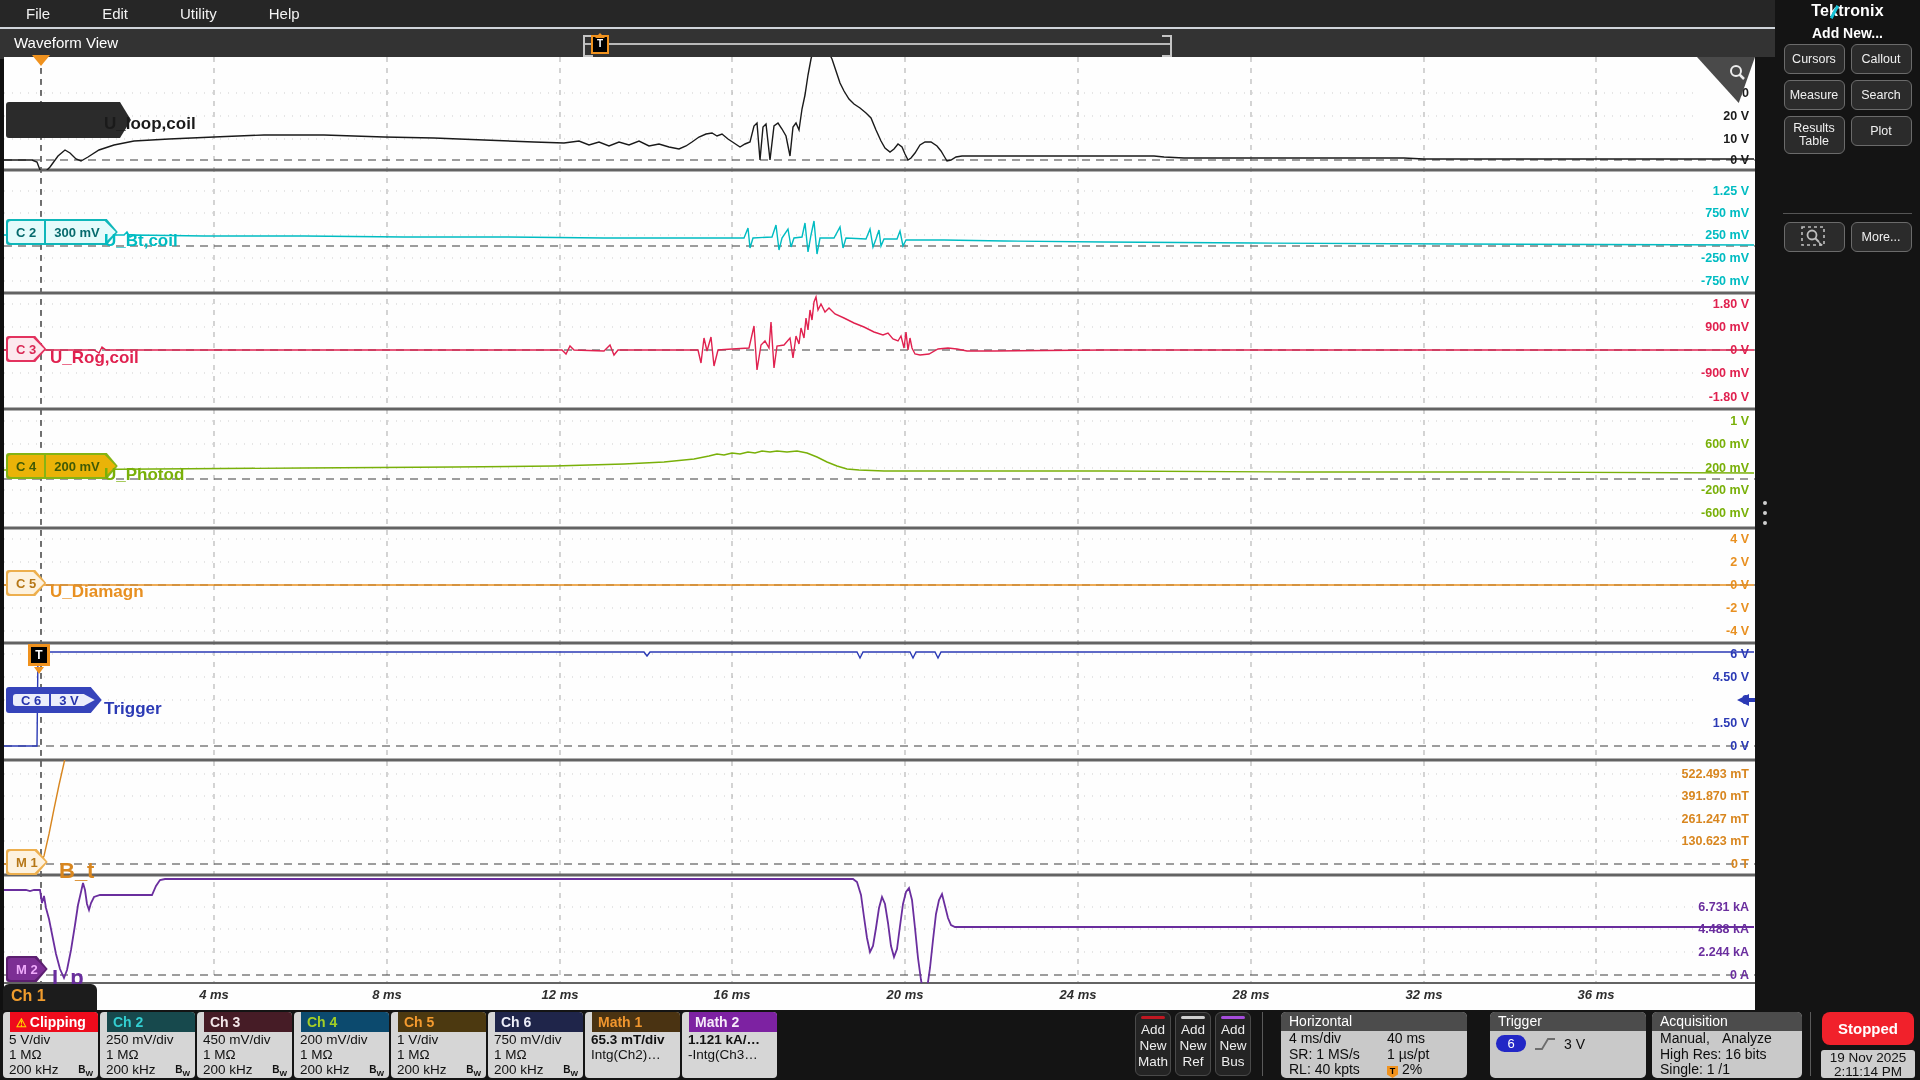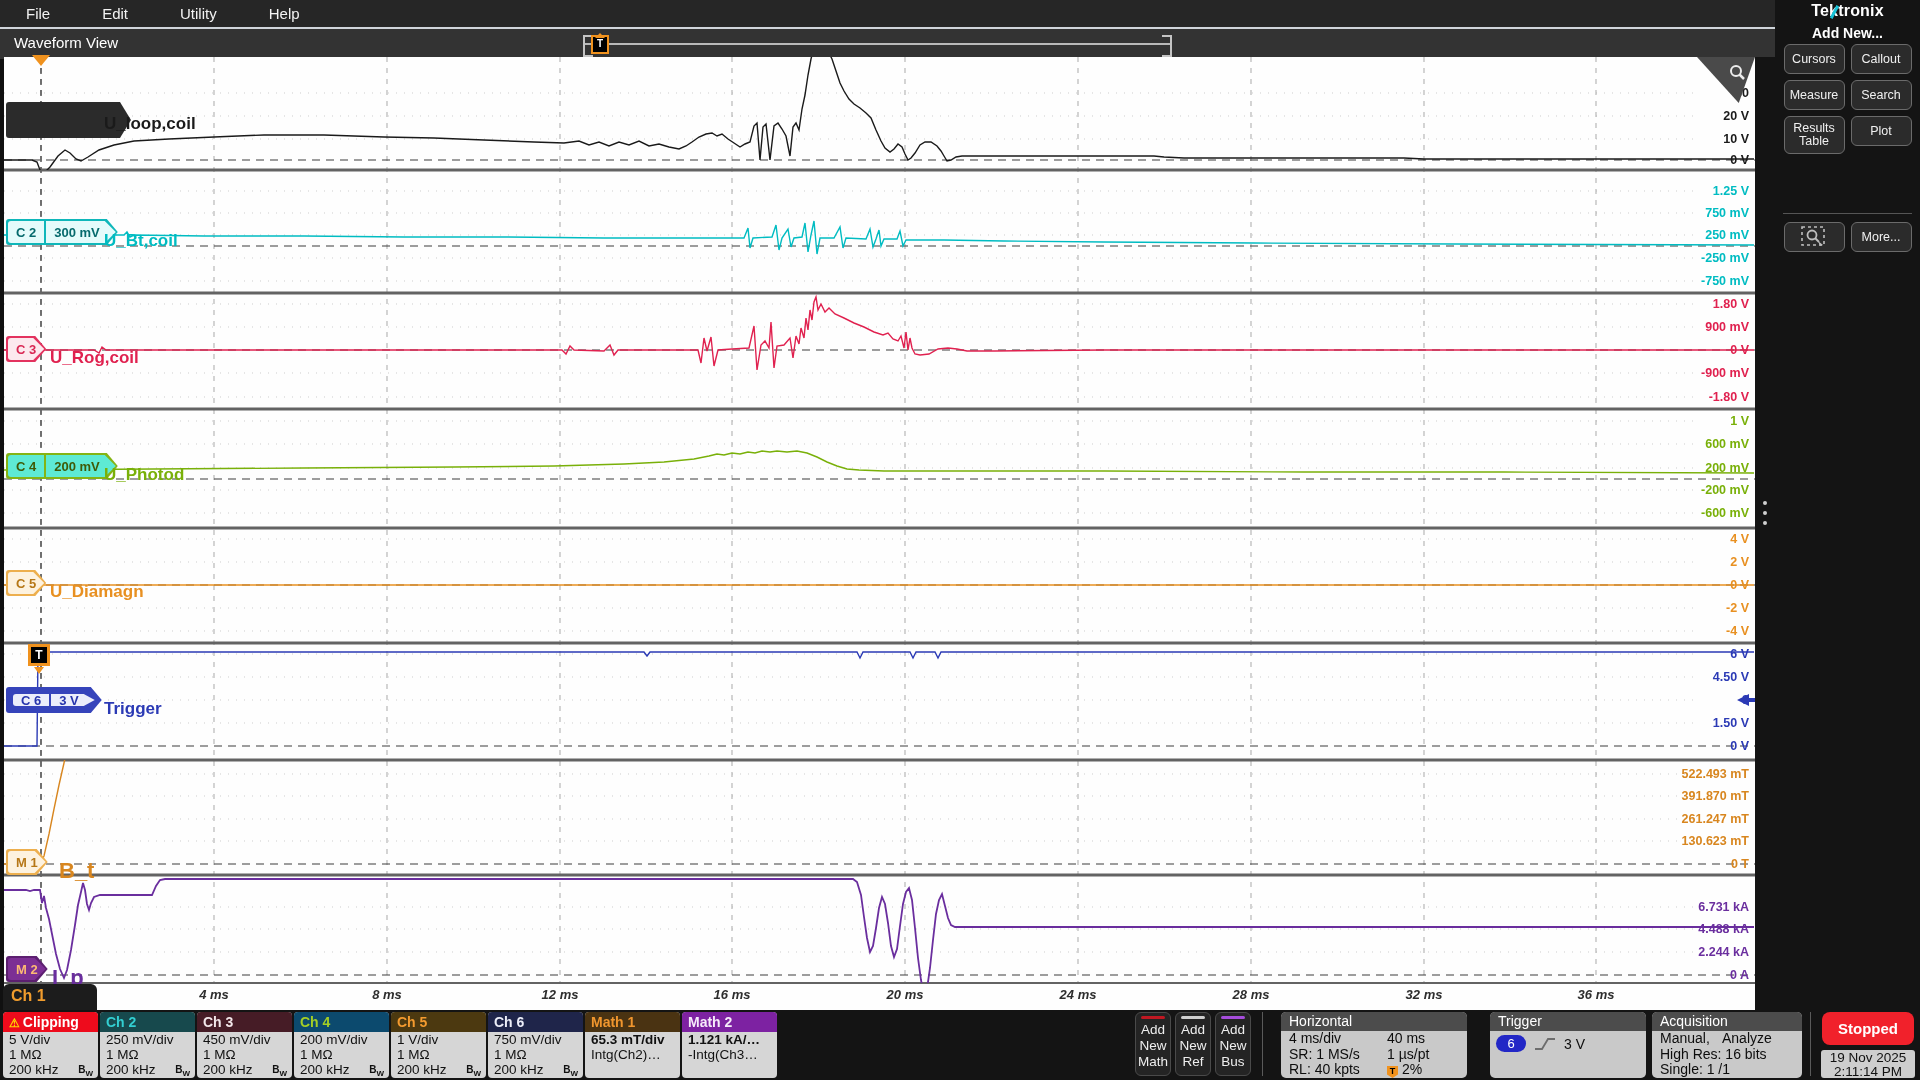--- a/index.html
+++ b/index.html
@@ -51,21 +51,21 @@
   .side-btn{width:61px;height:30px;background:#2b2b2b;border:1px solid #6b6b6b;border-radius:6px;color:#f0f0f0;
      font-size:12.5px;display:flex;align-items:center;justify-content:center;text-align:center;line-height:13px;box-sizing:border-box;}
   .side-btn.tall{height:38px;}
   #side-sep{position:absolute;left:8px;top:213px;width:129px;height:1px;background:#555;}
   #siderow2{position:absolute;left:6px;top:222px;width:133px;display:flex;gap:6px;justify-content:center;}
   
   #bottombar{position:absolute;left:0;top:1010px;width:1920px;height:70px;background:#141414;}
   #ch1tab{position:absolute;left:3px;top:-26px;width:94px;height:26px;background:#1c1c1c;border-radius:6px 6px 0 0;
       color:#f09c2d;font-size:16px;font-weight:bold;padding:3px 0 0 8px;box-sizing:border-box;}
   .badge{position:absolute;top:2px;width:95px;height:66px;background:#d6d6d6;border-radius:4px;overflow:hidden;font-size:13.5px;color:#111;}
-  .badge .hdr{height:20px;line-height:20px;padding-left:6px;font-weight:bold;font-size:14px;}
+  .badge .hdr{height:20px;line-height:20px;padding-left:6px;font-weight:bold;font-size:14px;margin-left:7px;}
   .badge .ln{padding-left:6px;line-height:15px;}
   .badge .bw{float:right;margin-right:5px;font-size:10px;font-weight:bold;}
   .badge .bw sub{font-size:8px;}
   .warn-tri{color:#ffd400;margin-right:3px;font-size:12px;}
   .addnew-btn{position:absolute;top:2px;width:36px;height:64px;background:#242424;border:1px solid #4a4a4a;border-radius:6px;
       color:#eee;font-size:13.5px;text-align:center;line-height:16px;padding-top:9px;box-sizing:border-box;}
   .addnew-btn .stripe{position:absolute;left:5px;right:5px;top:3px;height:3px;border-radius:2px;}
   .panel{position:absolute;top:2px;height:66px;background:#c9c9c9;border-radius:5px;overflow:hidden;font-size:14px;color:#0d0d0d;}
   .panel .phdr{height:19px;line-height:19px;background:#4c4c4c;color:#fff;padding-left:8px;font-size:14px;}
   .panel .prow{display:flex;line-height:15.5px;padding:0 8px;}
@@ -236,21 +236,21 @@
           </span>
         </div>
         <div class="wave-label" style="left: 46px; top: 292px; color: rgb(224, 33, 79);">U_Rog,coil</div>
         <div class="axis-label" style="top: 364px; color: rgb(121, 176, 9);">1 V</div>
         <div class="axis-label" style="top: 387px; color: rgb(121, 176, 9);">600 mV</div>
         <div class="axis-label" style="top: 411px; color: rgb(121, 176, 9);">200 mV</div>
         <div class="axis-label" style="top: 433px; color: rgb(121, 176, 9);">-200 mV</div>
         <div class="axis-label" style="top: 456px; color: rgb(121, 176, 9);">-600 mV</div>
         <div class="wave-badge" style="left: 2px; top: 409px;">
           <span class="shape" style="background: rgb(132, 180, 20); padding: 2px;">
-            <span class="shape" style="background: #5eead4; color: rgb(63, 90, 6);">
+            <span class="shape" style="background: #eab308; color: rgb(63, 90, 6);">
               <span class="part">C 4</span>
               <span class="part" style="border-left: 2px solid rgb(132, 180, 20);">200 mV</span>
             </span>
           </span>
         </div>
         <div class="wave-label" style="left: 100px; top: 409px; color: rgb(121, 176, 9);">U_Photod</div>
         <div class="axis-label" style="top: 482px; color: rgb(232, 144, 33);">4 V</div>
         <div class="axis-label" style="top: 505px; color: rgb(232, 144, 33);">2 V</div>
         <div class="axis-label" style="top: 528px; color: rgb(232, 144, 33);">0 V</div>
         <div class="axis-label" style="top: 551px; color: rgb(232, 144, 33);">-2 V</div>
@@ -292,21 +292,21 @@
             </span>
           </span>
         </div>
         <div class="wave-label big" style="left: 55px; top: 805px; color: rgb(216, 134, 31);">B_t</div>
         <div class="axis-label" style="top: 850px; color: rgb(106, 46, 158);">6.731 kA</div>
         <div class="axis-label" style="top: 872px; color: rgb(106, 46, 158);">4.488 kA</div>
         <div class="axis-label" style="top: 895px; color: rgb(106, 46, 158);">2.244 kA</div>
         <div class="axis-label" style="top: 918px; color: rgb(106, 46, 158);">0 A</div>
         <div class="wave-badge" style="left: 2px; top: 912px;">
           <span class="shape" style="background: rgb(92, 31, 112); padding: 2px;">
-            <span class="shape" style="background: rgb(124, 47, 148); color: #fdba74;">
+            <span class="shape" style="background: rgb(124, 47, 148); color: #f0abfc;">
               <span class="part">M 2</span>
             </span>
           </span>
         </div>
         <div class="wave-label big" style="left: 48px; top: 912px; color: rgb(106, 46, 158);">I_p</div>
         <div id="tbadge" style="top: 598px;">T</div>
         <div class="time-label" style="left: 210px;">4 ms</div>
         <div class="time-label" style="left: 383px;">8 ms</div>
         <div class="time-label" style="left: 556px;">12 ms</div>
         <div class="time-label" style="left: 728px;">16 ms</div>

